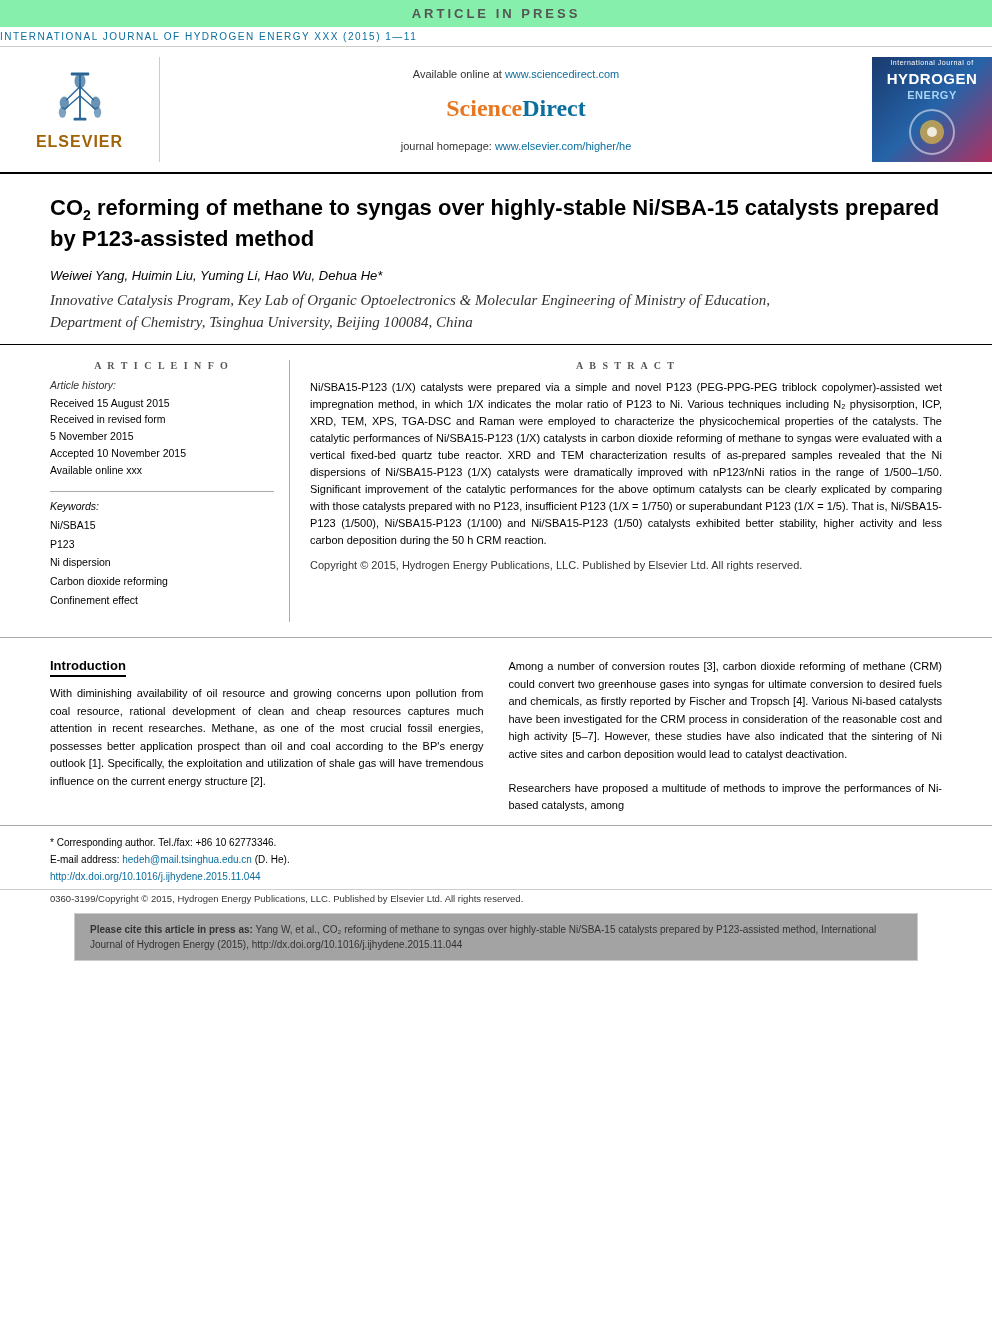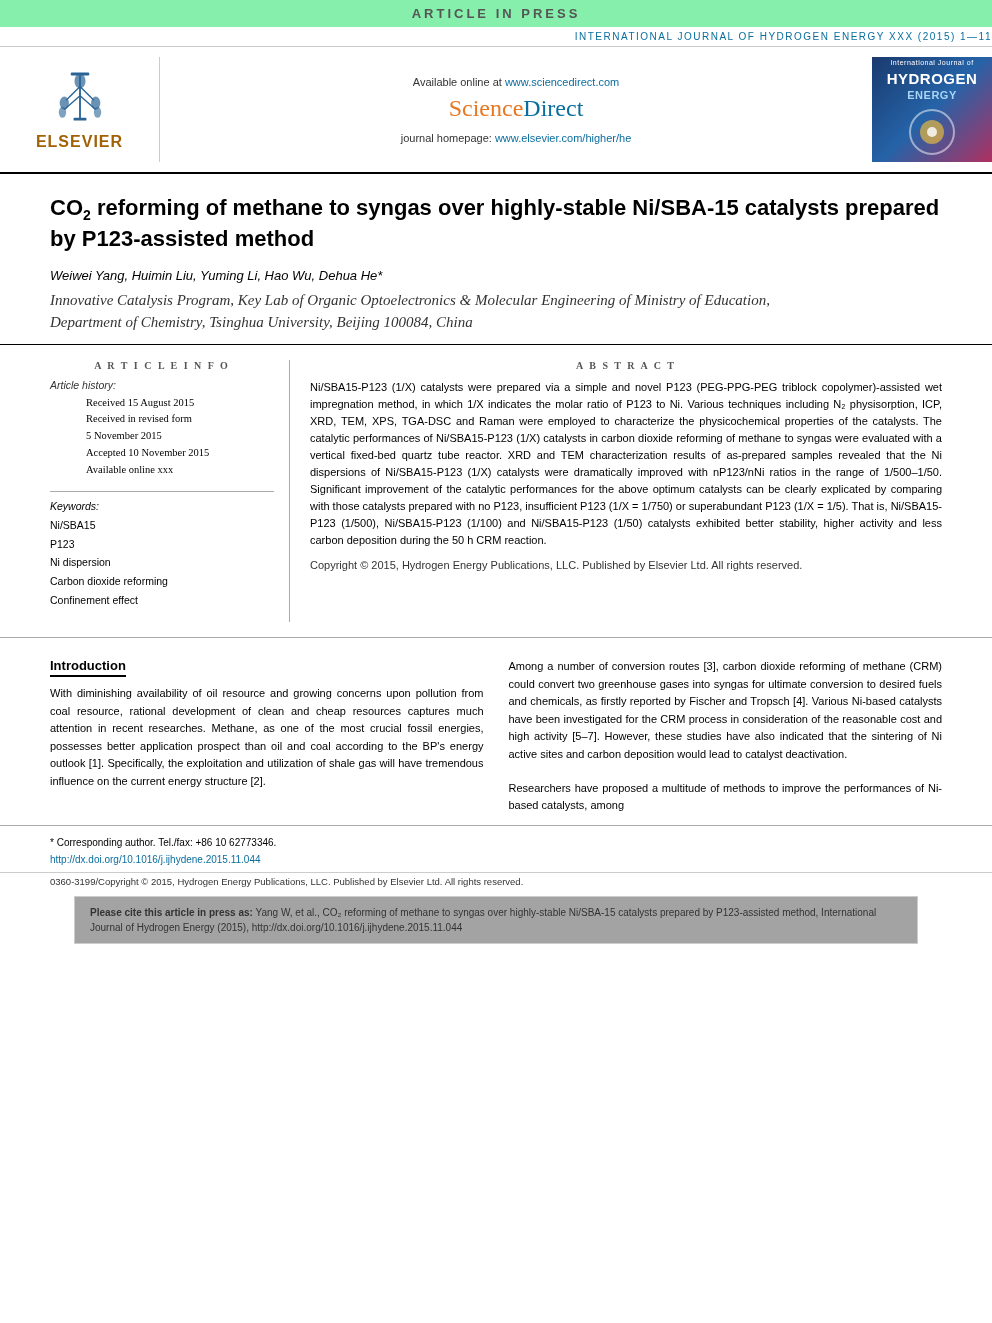--- a/index.html
+++ b/index.html
@@ -19,21 +19,21 @@
       padding: 6px 0;
       letter-spacing: 3px;
       font-size: 13px;
       font-weight: bold;
       color: #555;
       font-family: Arial, sans-serif;
     }
 
     
     .journal-header-line {
-      text-align: right;
+      text-align: left;
       font-size: 10px;
       color: #0a6e9e;
       letter-spacing: 1.5px;
       padding: 4px 0;
       font-family: Arial, sans-serif;
       border-bottom: 1px solid #ccc;
     }
 
     
     .top-header {
@@ -85,22 +85,22 @@
 
     .sciencedirect-link {
       color: #0a6e9e;
       font-size: 11px;
       font-family: Arial, sans-serif;
       text-decoration: none;
     }
 
     .sciencedirect-logo {
       font-size: 24px;
-      font-weight: normal;
-      margin: 4px 0;
+      font-weight: bold;
+      margin: 12px 0;
     }
 
     .sciencedirect-logo .science-part {
       color: #e87722;
     }
 
     .sciencedirect-logo .direct-part {
       color: #0a6e9e;
     }
 
@@ -225,24 +225,23 @@
     .info-label {
       font-size: 10.5px;
       font-style: italic;
       font-family: Arial, sans-serif;
       margin-bottom: 4px;
       color: #333;
     }
 
     .info-value {
       font-size: 10.5px;
-      font-family: Liberation Serif, serif;
+      font-family: Liberation Sans, sans-serif;
       color: #000;
       line-height: 1.6;
-      margin-left: 36px;
     }
 
     .divider-line {
       border: none;
       border-top: 1px solid #aaa;
       margin: 8px 0;
     }
 
     .keywords-label {
       font-size: 10.5px;
@@ -473,20 +472,25 @@
   <div class="body-right">
     <p class="body-text">Among a number of conversion routes [3], carbon dioxide reforming of methane (CRM) could convert two greenhouse gases into syngas for ultimate conversion to desired fuels and chemicals, as firstly reported by Fischer and Tropsch [4]. Various Ni-based catalysts have been investigated for the CRM process in consideration of the reasonable cost and high activity [5–7]. However, these studies have also indicated that the sintering of Ni active sites and carbon deposition would lead to catalyst deactivation.</p>
     <br>
     <p class="body-text">Researchers have proposed a multitude of methods to improve the performances of Ni-based catalysts, among</p>
   </div>
 </div>
 
 <div class="footer-notes">
   <div class="footnote-line">* Corresponding author. Tel./fax: +86 10 62773346.</div>
   <div class="footnote-line">
+    <span>E-mail address:</span>
+    <a class="footnote-link">hedeh@mail.tsinghua.edu.cn</a>
+    <span>(D. He).</span>
+  </div>
+  <div class="footnote-line">
     <a class="footnote-link">http://dx.doi.org/10.1016/j.ijhydene.2015.11.044</a>
   </div>
 </div>
 
 <div class="copyright-bar">0360-3199/Copyright © 2015, Hydrogen Energy Publications, LLC. Published by Elsevier Ltd. All rights reserved.</div>
 
 <div class="citation-box">
   <span class="please-cite">Please cite this article in press as:</span>
   <span>Yang W, et al., CO₂ reforming of methane to syngas over highly-stable Ni/SBA-15 catalysts prepared by P123-assisted method, International Journal of Hydrogen Energy (2015), http://dx.doi.org/10.1016/j.ijhydene.2015.11.044</span>
 </div>

